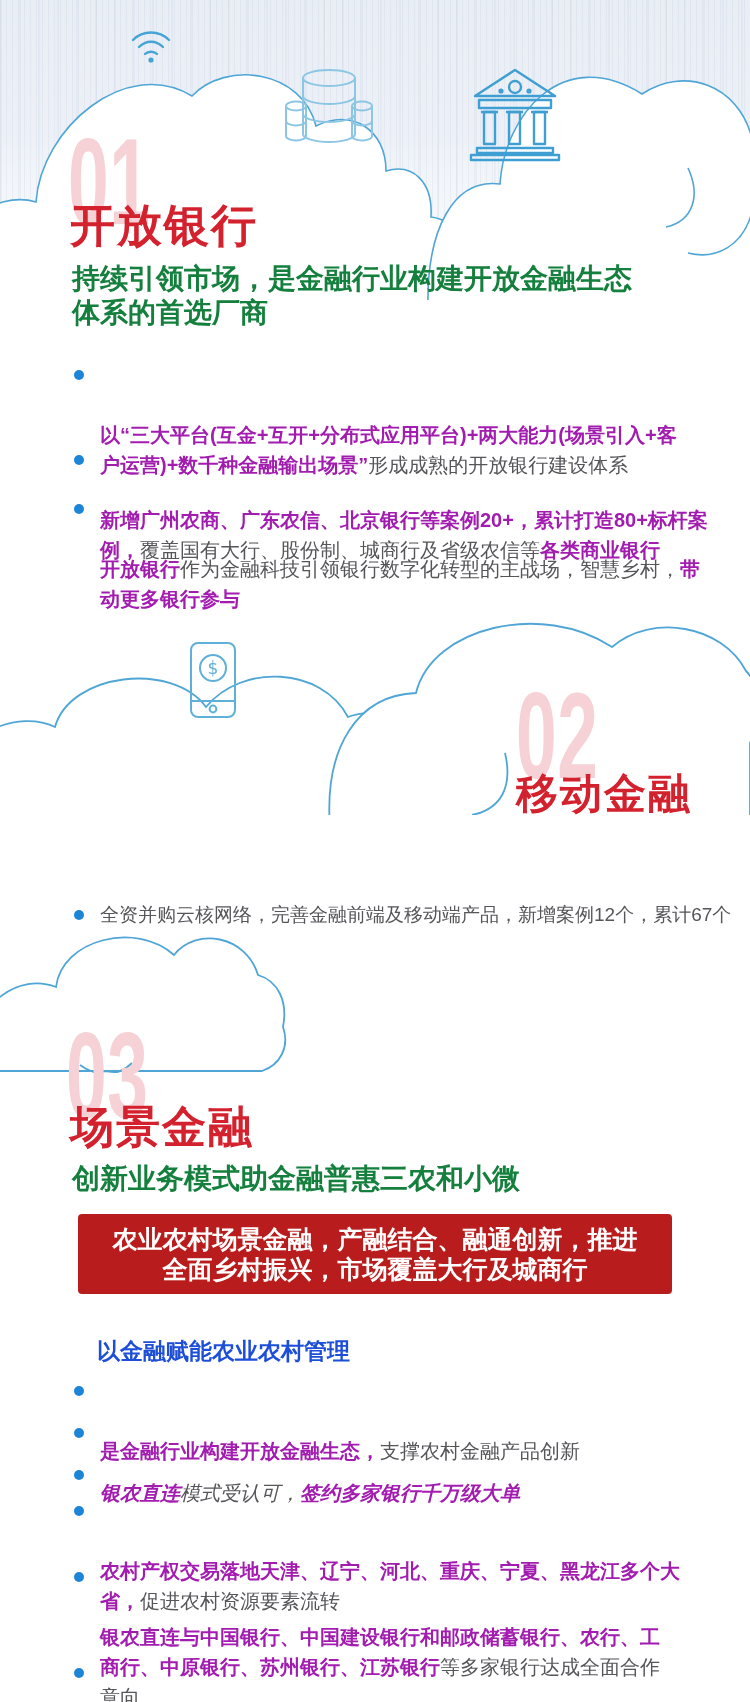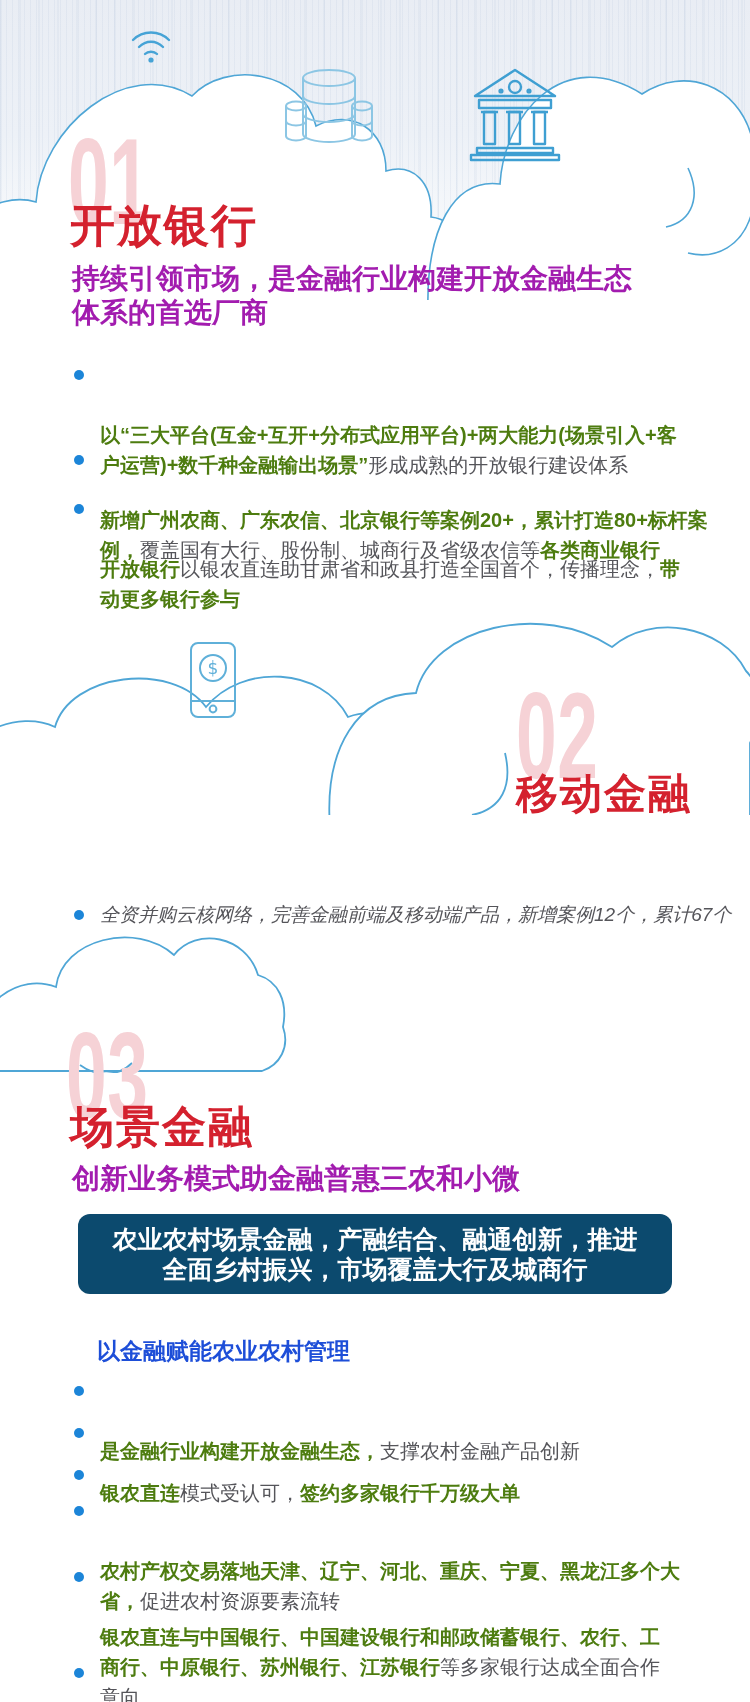--- a/index.html
+++ b/index.html
@@ -14,32 +14,32 @@
       repeating-linear-gradient(90deg, rgba(120,150,190,0.07) 0 2px, transparent 2px 19px),
       linear-gradient(180deg,#e9edf4 0%,#edf1f7 45%,#f8fafc 80%,#ffffff 100%);}
   .sky svg{position:absolute;left:0;top:0;}
 
   
   .wm{font-weight:bold;color:#f6d2d6;font-size:122px;line-height:0.80;
       transform:scaleX(0.60);transform-origin:left top;letter-spacing:1px;z-index:2;}
 
   
   .title{font-weight:bold;color:#d4212e;letter-spacing:2px;z-index:3;line-height:1.05;}
-  .sub{font-weight:bold;color:#a21caf;white-space:pre-line;z-index:3;}
+  .sub{font-weight:bold;color:#15803d;white-space:pre-line;z-index:3;}
 
   
   .item{position:absolute;left:100px;width:615px;font-size:20px;line-height:30px;
         color:#55555a;white-space:pre-line;z-index:3;}
   .item .dot{position:absolute;left:-26px;top:10px;width:10px;height:10px;border-radius:50%;
         background:#1c85d8;}
-  .b{font-weight:bold;color:#4d7c0f;}
-  .nowrap{white-space:nowrap;font-size:19px;font-style:italic;}
-
-  
-  .banner{left:78px;top:1214px;width:594px;height:80px;background:#0c4a6e;border-radius:12px;
+  .b{font-weight:bold;color:#a21caf;}
+  .nowrap{white-space:nowrap;font-size:19px;}
+
+  
+  .banner{left:78px;top:1214px;width:594px;height:80px;background:#b91c1c;border-radius:4px;
           display:flex;align-items:center;justify-content:center;text-align:center;
           color:#ffffff;font-weight:bold;font-size:25px;line-height:30px;white-space:pre-line;z-index:3;}
   .heading{left:97px;top:1336px;font-size:23px;font-weight:bold;color:#1d4ed8;z-index:3;}
 
   .deco{z-index:1;}
   .icon{z-index:4;}
 </style>
 </head>
 <body>
 
@@ -120,21 +120,21 @@
       <span><span class="b">以“三大平台(互金+互开+分布式应用平台)+两大能力(场景引入+客
 户运营)+数千种金融输出场景”</span><span>形成成熟的开放银行建设体系</span></span>
     </div>
     <div class="item" style="top:445px;">
       <span class="dot"></span>
       <span><span class="b">新增广州农商、广东农信、北京银行等案例20+，累计打造80+标杆案
 例，</span><span>覆盖国有大行、股份制、城商行及省级农信等</span><span class="b">各类商业银行</span></span>
     </div>
     <div class="item" style="top:494px;">
       <span class="dot"></span>
-      <span><span class="b">开放银行</span><span>以银农直连助甘肃省和政县打造全国首个，传播理念，</span><span class="b">带
+      <span><span class="b">开放银行</span><span>作为金融科技引领银行数字化转型的主战场，智慧乡村，</span><span class="b">带
 动更多银行参与</span></span>
     </div>
   </div>
 
   <svg class="abs deco" style="left:0;top:555px;" width="750" height="260" viewBox="0 0 750 260">
     <g fill="#ffffff" stroke="#4fa6d6" stroke-width="1.8">
       <path d="M-50,230 C-40,175 20,155 55,172 C70,118 172,106 206,152 C242,108 322,112 348,162 C382,150 404,168 406,202 C422,212 426,238 417,272 L-50,272 Z"></path>
       <path d="M330,272 C324,192 358,140 416,138 C432,72 542,46 612,92 C652,58 722,70 746,116 C762,132 762,162 750,188 L750,272 Z"></path>
     </g>
     <g fill="none" stroke="#4fa6d6" stroke-width="1.8">
@@ -178,21 +178,21 @@
   <div class="abs banner">农业农村场景金融，产融结合、融通创新，推进
 全面乡村振兴，市场覆盖大行及城商行</div>
 
   <div class="abs heading">以金融赋能农业农村管理</div>
 
   <div>
     <div class="item" style="top:1376px;">
       <span class="dot"></span>
       <span><span class="b">是金融行业构建开放金融生态，</span><span>支撑农村金融产品创新</span></span>
     </div>
-    <div class="item" style="top:1418px;">
+    <div class="item" style="top:1418px;font-style:italic;">
       <span class="dot"></span>
       <span><span class="b">银农直连</span><span>模式受认可，</span><span class="b">签约多家银行千万级大单</span></span>
     </div>
     <div class="item" style="top:1460px;">
       <span class="dot"></span>
     </div>
     <div class="item" style="top:1496px;">
       <span class="dot"></span>
       <span><span class="b">农村产权交易落地天津、辽宁、河北、重庆、宁夏、黑龙江多个大
 省，</span><span>促进农村资源要素流转</span></span>

